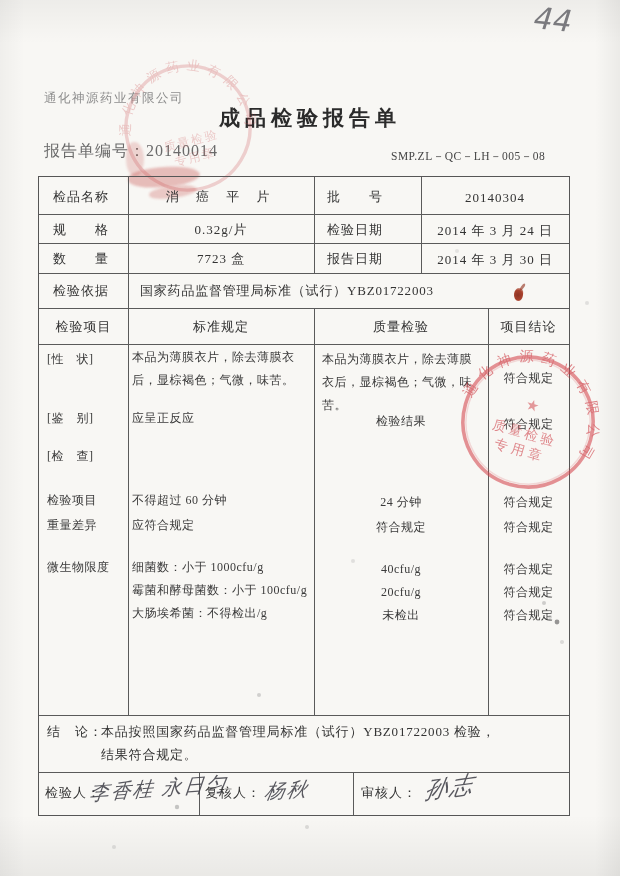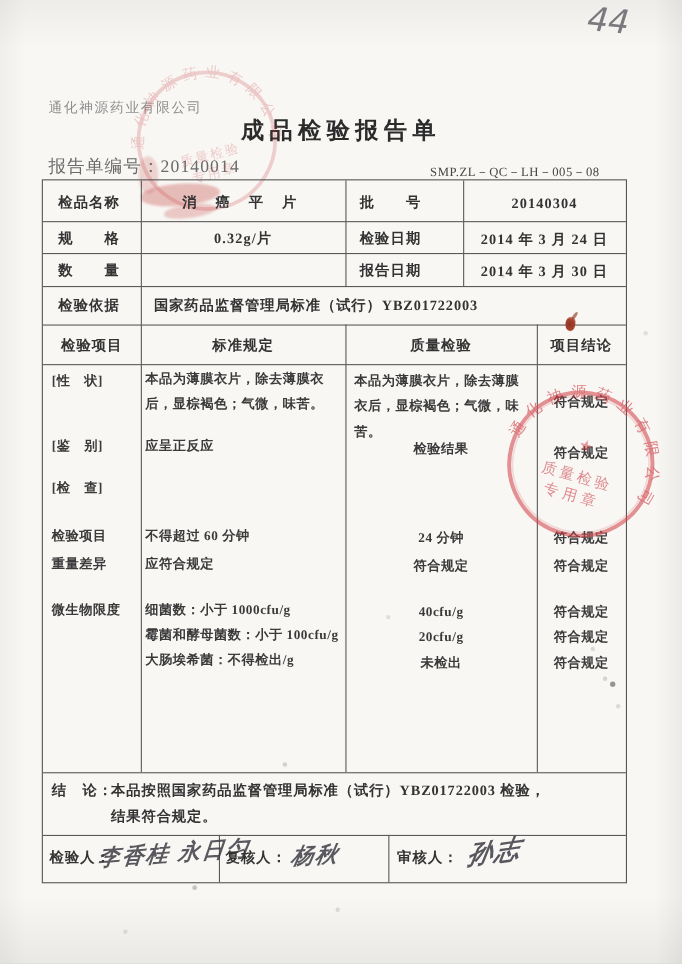--- a/index.html
+++ b/index.html
@@ -10,21 +10,21 @@
       linear-gradient(180deg, rgba(0,0,0,0.045), rgba(0,0,0,0) 5%, rgba(0,0,0,0) 93%, rgba(0,0,0,0.06)),
       linear-gradient(90deg, rgba(0,0,0,0.035), rgba(0,0,0,0) 4%, rgba(0,0,0,0) 96%, rgba(0,0,0,0.05)),
       #f8f7f4;
   }
   .abs{position:absolute;}
   .corner-note{left:534px;top:2px;font-size:30px;color:#5d5d63;font-family:"DejaVu Sans",sans-serif;font-style:italic;transform:rotate(6deg);opacity:.8;}
   .company{left:44px;top:90px;font-size:12.5px;color:#8d8d8d;letter-spacing:1.5px;}
   .title{left:0;width:620px;top:104px;text-align:center;font-size:21px;font-weight:700;letter-spacing:5px;color:#2b2b2b;}
   .report-no{left:44px;top:141px;font-size:16px;color:#6a6a6a;letter-spacing:1px;}
   .doc-code{left:391px;top:149px;font-size:11.5px;color:#454545;letter-spacing:.5px;}
-  .tbl{left:38px;top:163px;width:530px;height:638px;border:1px solid #565656;font-weight:bold;}
+  .tbl{left:38px;top:176px;width:530px;height:638px;border:1px solid #565656;}
   .hl{position:absolute;left:0;width:530px;height:1px;background:#5a5a5a;}
   .vl{position:absolute;width:1px;background:#5a5a5a;}
   .cell{position:absolute;font-size:13px;line-height:1.35;letter-spacing:1px;color:#333;}
   .body-txt{position:absolute;font-size:12px;line-height:23px;letter-spacing:.5px;color:#3a3a3a;}
   .ctr{text-align:center;}
   .sig-label{position:absolute;font-size:13px;letter-spacing:1px;color:#333;}
   .sig{position:absolute;font-size:20px;color:#3d3d45;font-style:italic;opacity:.85;white-space:nowrap;letter-spacing:2px;}
   .stamp-svg{position:absolute;pointer-events:none;}
   .ink-blob{position:absolute;background:rgba(193,62,60,.32);filter:blur(1.2px);border-radius:45% 55% 50% 50%;}
   .drip{left:514px;top:288px;width:9px;height:13px;background:radial-gradient(circle at 45% 55%, #8d3324 0%, #a9422d 55%, rgba(169,66,45,.2) 100%);border-radius:55% 45% 50% 60%;transform:rotate(8deg);}
@@ -86,20 +86,21 @@
     <div class="cell ctr" style="left:89px;top:11px;width:186px;letter-spacing:7px">消 癌 平 片</div>
     <div class="cell" style="left:288px;top:11px">批　　号</div>
     <div class="cell ctr" style="left:382px;top:12px;width:148px">20140304</div>
 
     <div class="cell" style="left:14px;top:44px">规　　格</div>
     <div class="cell ctr" style="left:89px;top:44px;width:186px">0.32g/片</div>
     <div class="cell" style="left:288px;top:44px">检验日期</div>
     <div class="cell ctr" style="left:382px;top:45px;width:148px">2014 年 3 月 24 日</div>
 
     <div class="cell" style="left:14px;top:73px">数　　量</div>
+    <div class="cell ctr" style="left:89px;top:73px;width:186px">7723 盒</div>
     <div class="cell" style="left:288px;top:73px">报告日期</div>
     <div class="cell ctr" style="left:382px;top:74px;width:148px">2014 年 3 月 30 日</div>
 
     <div class="cell" style="left:14px;top:105px">检验依据</div>
     <div class="cell" style="left:101px;top:105px;letter-spacing:.8px">国家药品监督管理局标准（试行）YBZ01722003</div>
 
     <div class="cell ctr" style="left:0;top:141px;width:89px">检验项目</div>
     <div class="cell ctr" style="left:89px;top:141px;width:186px">标准规定</div>
     <div class="cell ctr" style="left:275px;top:141px;width:174px">质量检验</div>
     <div class="cell ctr" style="left:449px;top:141px;width:81px">项目结论</div>

